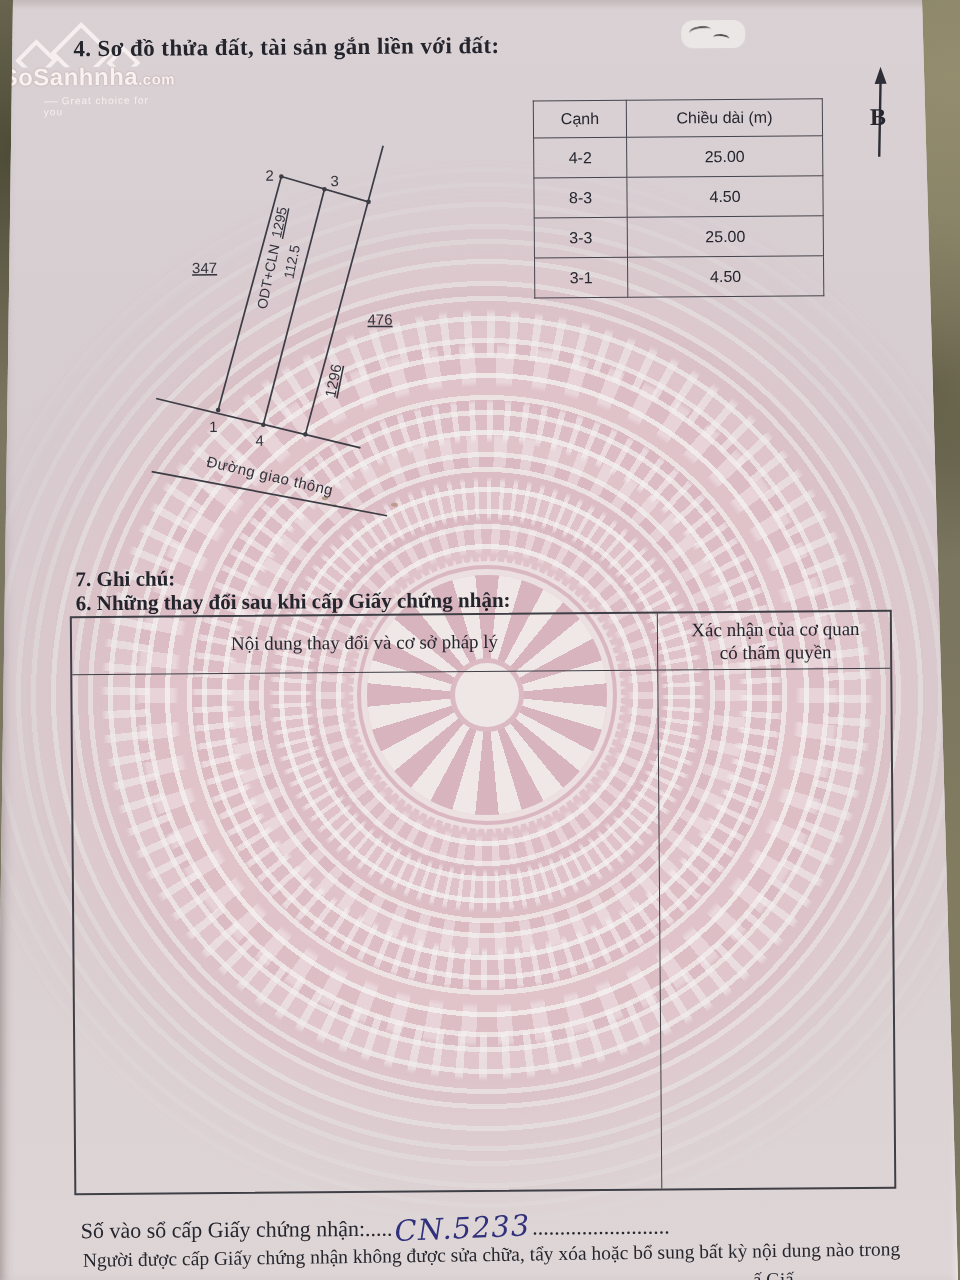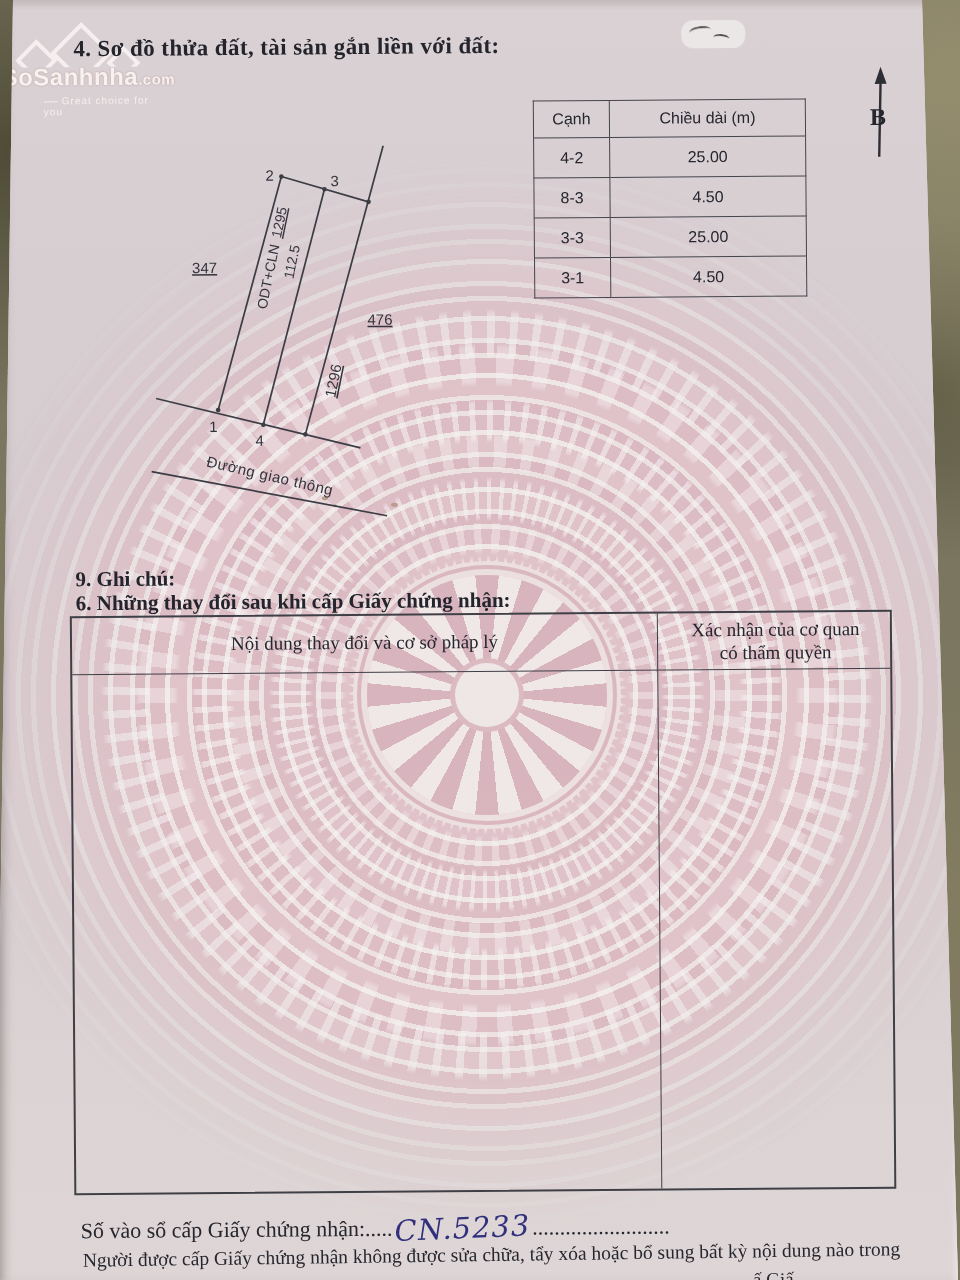--- a/index.html
+++ b/index.html
@@ -81,21 +81,21 @@
   .roof.r2 { left:52px;  top:12px; width:44px; height:44px; }
   .roof.r3 { left:104px; top:32px; width:24px; height:24px; }
   .logo-brand { position:absolute; left:4px; top:44px; font-family:"Liberation Sans",sans-serif; font-weight:bold; font-size:24px; letter-spacing:.5px; text-shadow:0 0 2px rgba(150,80,80,.45); }
   .logo-brand .dotcom { font-size:15px; }
   .logo-tag { position:absolute; left:46px; top:76px; font-family:"Liberation Sans",sans-serif; font-size:10px; letter-spacing:1px; color:rgba(248,244,241,.88); }
   .logo-tag::before { content:""; display:inline-block; width:14px; height:1px; background:rgba(248,244,241,.8); vertical-align:middle; margin-right:4px; }
 
   
   .edge-table { position:absolute; left:537px; top:101px; border-collapse:collapse; font-family:"Liberation Sans",sans-serif; font-size:16px; color:#26262e; }
   .edge-table td, .edge-table th { border:1.6px solid #45454c; text-align:center; font-weight:normal; background:transparent; }
-  .edge-table th { width:76px; height:37px; }
+  .edge-table th { width:93px; height:37px; }
   .edge-table th + th { width:196px; }
   .edge-table td { height:40px; }
 
   
   .north { position:absolute; left:866px; top:68px; width:40px; height:100px; }
 
   
   .plot { position:absolute; left:140px; top:130px; }
   .plot text { font-family:"Liberation Sans",sans-serif; fill:#33333c; }
   .plot line, .plot polyline { stroke:#3c3c44; stroke-width:1.7; }
@@ -217,21 +217,21 @@
       <text x="230" y="194" font-size="15" style="text-decoration:underline">476</text>
 
       <text x="129" y="178" font-size="14" transform="rotate(-78 129 178)">ODT+CLN</text>
       <text x="144" y="107" font-size="14" transform="rotate(-78 144 107)" style="text-decoration:underline">1295</text>
       <text x="156" y="148" font-size="14" transform="rotate(-78 156 148)">112.5</text>
       <text x="197" y="267" font-size="15" transform="rotate(-78 197 267)" style="text-decoration:underline">1296</text>
 
       <text x="67" y="334" font-size="15" letter-spacing="0.5" transform="rotate(13.5 67 334)">Đường giao thông</text>
     </svg>
 
-    <div class="sec-title t5">9. Ghi chú:</div>
+    <div class="sec-title t5">7. Ghi chú:</div>
     <div class="sec-title t6">6. Những thay đổi sau khi cấp Giấy chứng nhận:</div>
 
     <div class="big-table">
       <div class="bt-divider"></div>
       <div class="bt-headsep"></div>
       <div class="bt-h1">Nội dung thay đổi và cơ sở pháp lý</div>
       <div class="bt-h2">
         <div>Xác nhận của cơ quan</div>
         <div>có thẩm quyền</div>
       </div>

